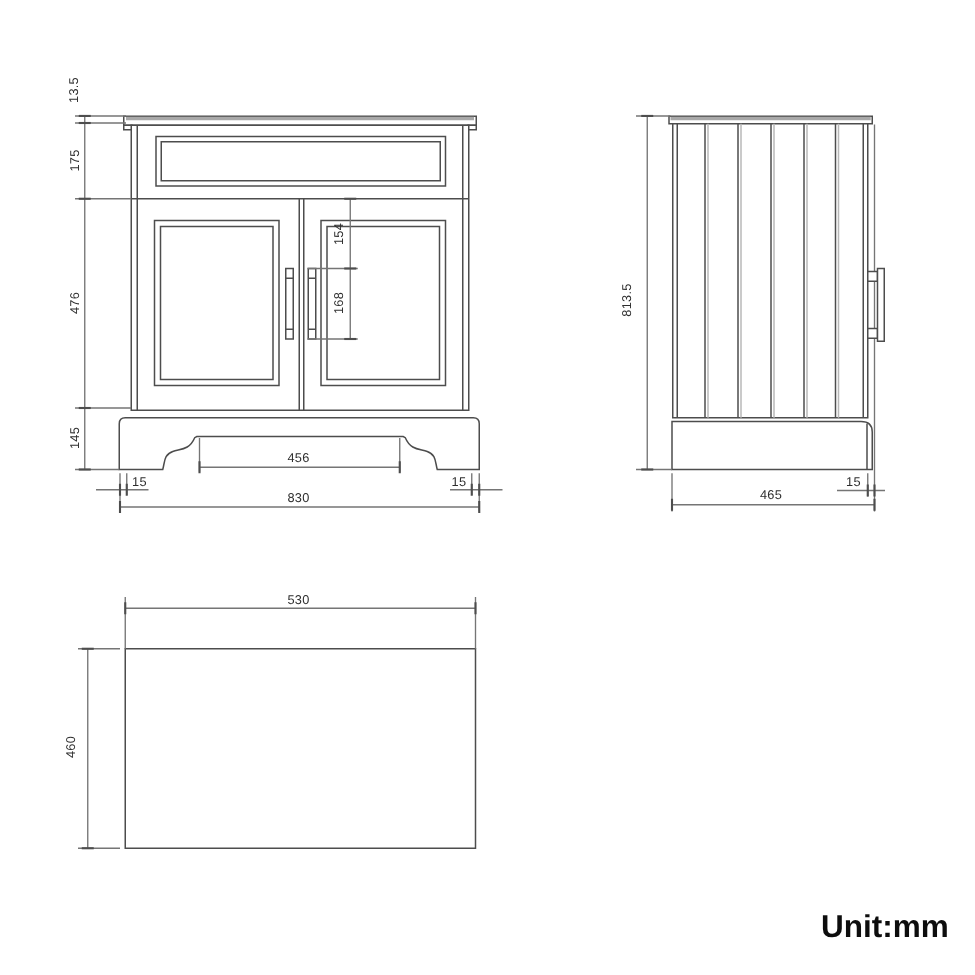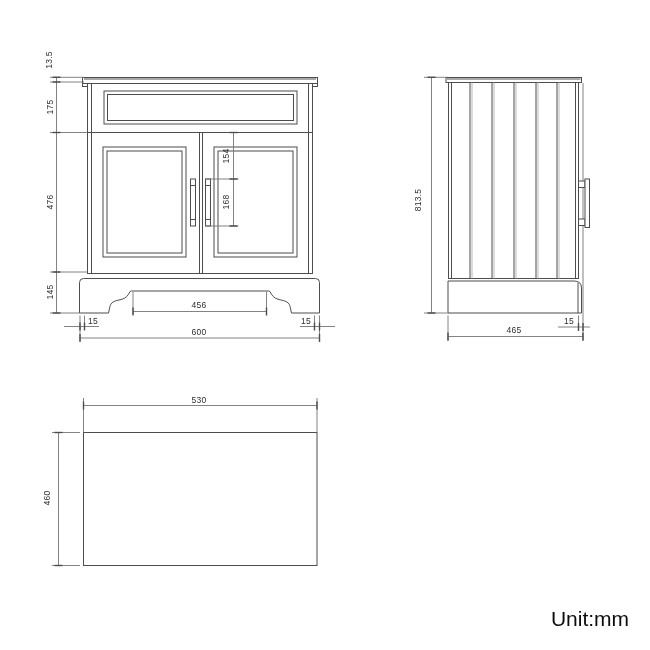--- a/index.html
+++ b/index.html
@@ -7,21 +7,21 @@
     position:relative;width:632px;height:650px;background:#ffffff;overflow:hidden;
     font-family:"Liberation Sans","DejaVu Sans",sans-serif;
   }
   #linework{position:absolute;left:0;top:0;}
   .dim{
     position:absolute;font-size:8.5px;color:#2e2e2e;white-space:nowrap;
     transform:translate(-50%,-50%);line-height:1;letter-spacing:.2px;
   }
   .dim.rot{transform:translate(-50%,-50%) rotate(-90deg);}
   .unit{
-    position:absolute;font-size:21px;font-weight:normal;color:#0d0d0d;
+    position:absolute;font-size:21px;font-weight:bold;color:#0d0d0d;
     transform:translate(-50%,-50%);white-space:nowrap;line-height:1;
   }
   .obj{stroke:#4d4d4d;stroke-width:1;fill:none;}
   .objf{stroke:#4d4d4d;stroke-width:1;fill:#ffffff;}
   .shade{stroke:#b8b8b8;stroke-width:1;fill:none;}
   .top{stroke:#a8a8a8;stroke-width:2.2;fill:none;}
   .dml{stroke:#757575;stroke-width:.9;fill:none;}
   .tick{stroke:#4d4d4d;stroke-width:1.4;fill:none;}
 </style>
 </head>
@@ -187,21 +187,21 @@
 
   <span class="dim rot" style="left:49px;top:60px;">13.5</span>
   <span class="dim rot" style="left:50px;top:107px;">175</span>
   <span class="dim rot" style="left:50px;top:202px;">476</span>
   <span class="dim rot" style="left:50px;top:292px;">145</span>
   <span class="dim rot" style="left:226px;top:156px;">154</span>
   <span class="dim rot" style="left:226px;top:202px;">168</span>
   <span class="dim" style="left:199px;top:305px;">456</span>
   <span class="dim" style="left:93px;top:321px;">15</span>
   <span class="dim" style="left:306px;top:321px;">15</span>
-  <span class="dim" style="left:199px;top:332px;">600</span>
+  <span class="dim" style="left:199px;top:332px;">830</span>
 
   <span class="dim rot" style="left:418px;top:200px;">813.5</span>
   <span class="dim" style="left:569px;top:321px;">15</span>
   <span class="dim" style="left:514px;top:330px;">465</span>
 
   <span class="dim" style="left:199px;top:400px;">530</span>
   <span class="dim rot" style="left:47px;top:498px;">460</span>
 
   <span class="unit" style="left:590px;top:618px;">Unit:mm</span>
 </div>

